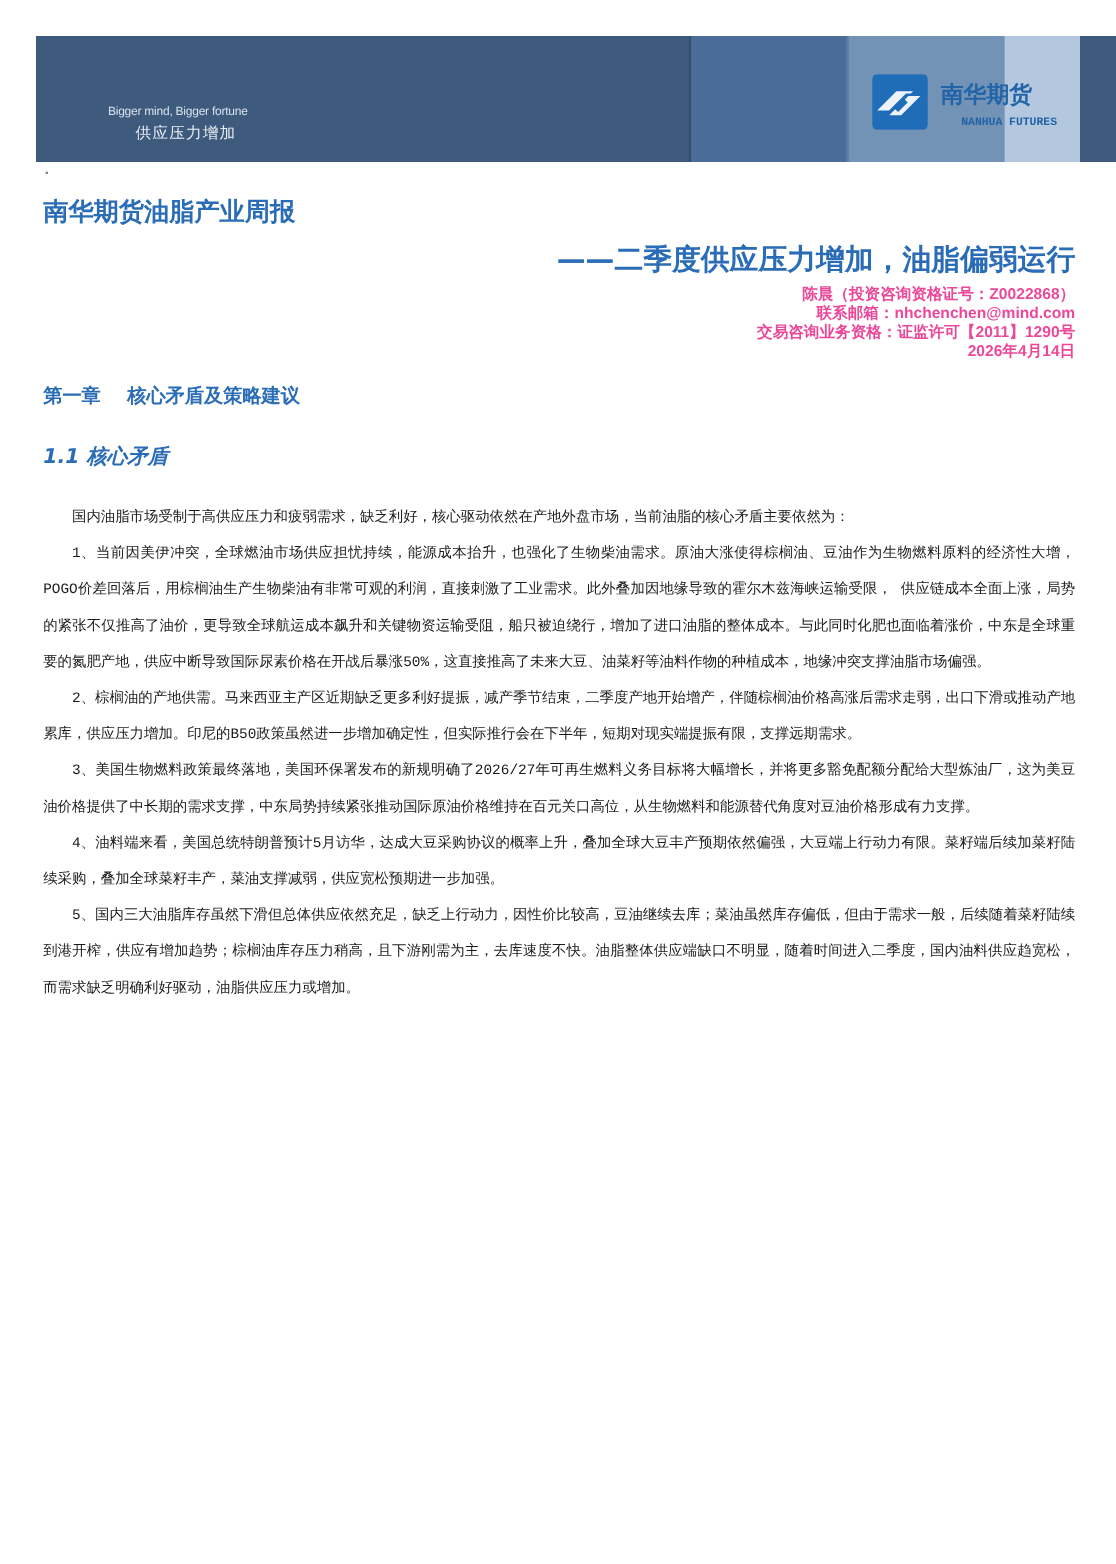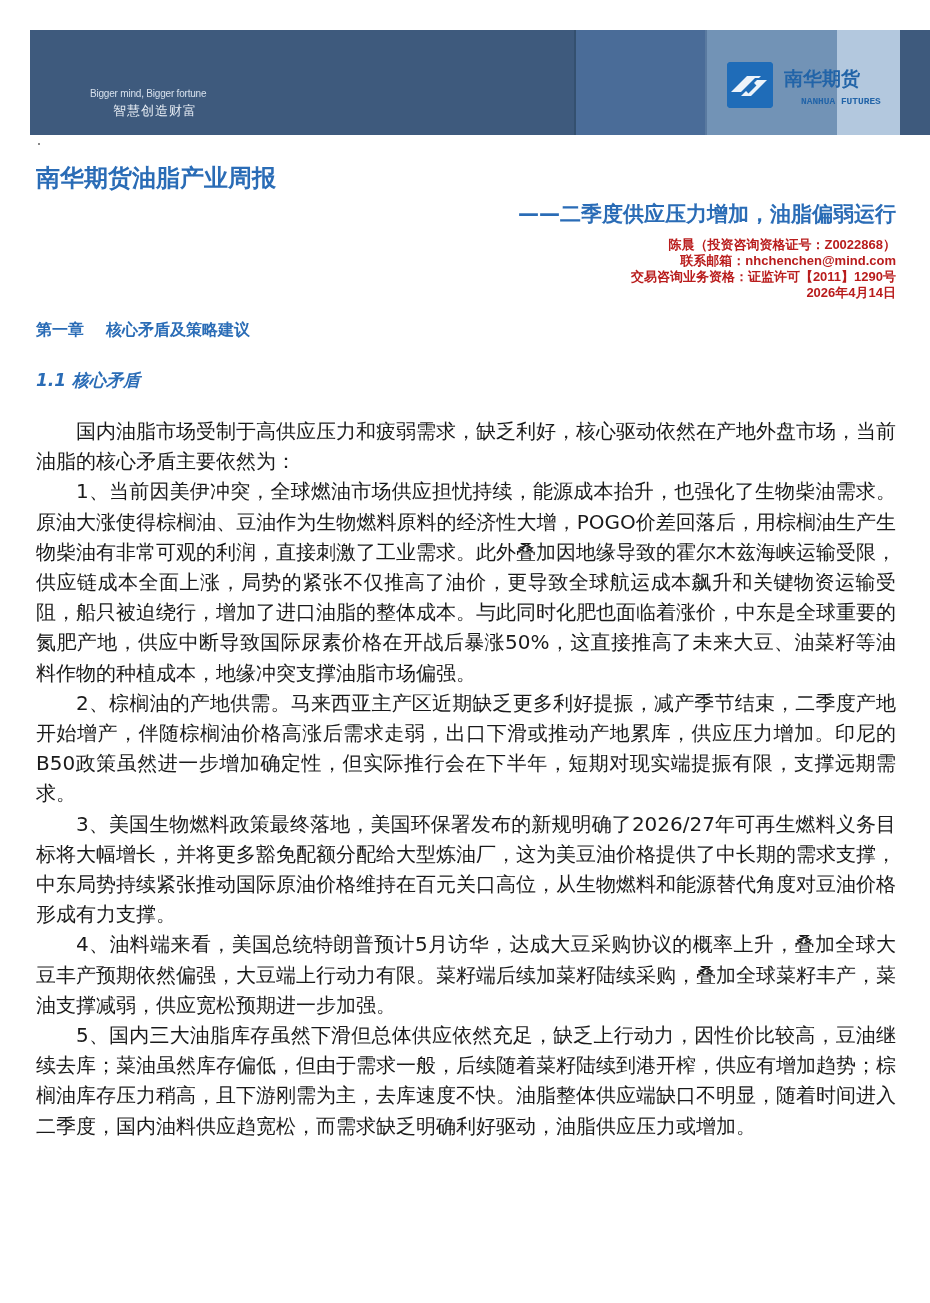--- a/index.html
+++ b/index.html
@@ -20,46 +20,46 @@
   .logo-mark { position: absolute; left: 697px; top: 32px; width: 46px; height: 46px;
                background: #1f6cb8; border-radius: 4px; overflow: hidden; }
   .logo-mark svg { width: 46px; height: 46px; display: block; }
   .logo-cn { position: absolute; left: 754px; top: 36px; font-size: 19px; font-weight: bold; color: #2264a8;
              letter-spacing: 0px; }
   .logo-en { position: absolute; left: 755px; top: 66px; font-size: 9.5px; font-weight: bold; color: #2264a8;
              font-family: Liberation Mono, monospace; letter-spacing: 0px; padding-left: 16px; }
 
   .dot { position: absolute; left: 38px; top: 143px; width: 2px; height: 2px; background: #888; }
 
-  .title { position: absolute; left: 36px; top: 162px; font-size: 24px; font-weight: bold; color: #2a6cb6; letter-spacing: 0px; }
-  .subtitle { position: absolute; right: 34px; top: 200px; font-size: 21px; font-weight: bold; color: #2a6cb6; }
+  .title { position: absolute; left: 36px; top: 162px; font-size: 21px; font-weight: bold; color: #2a6cb6; letter-spacing: 0px; }
+  .subtitle { position: absolute; right: 34px; top: 200px; font-size: 24px; font-weight: bold; color: #2a6cb6; }
 
   .meta { position: absolute; right: 34px; top: 237px; text-align: right; font-size: 13px; font-weight: bold;
-          color: #b91c1c; line-height: 16px; font-family: "Liberation Sans", "DejaVu Sans", sans-serif; }
+          color: #ec4899; line-height: 16px; font-family: "Liberation Sans", "DejaVu Sans", sans-serif; }
   .meta div { white-space: nowrap; }
 
   .chapter { position: absolute; left: 36px; top: 320px; font-size: 16px; font-weight: bold; color: #2a6cb6; }
   .chapter .gap { display: inline-block; width: 22px; }
   .section { position: absolute; left: 36px; top: 369px; font-size: 17px; font-weight: bold; color: #2a6cb6; font-style: italic; }
 
-  .body { position: absolute; left: 36px; top: 416px; width: 860px; font-size: 20px; line-height: 30.2px; color: #1a1a1a; }
+  .body { position: absolute; left: 36px; top: 416px; width: 860px; font-size: 12px; line-height: 30.2px; color: #1a1a1a; font-family: Liberation Mono, monospace; }
   .body p { margin: 0; text-indent: 2em; text-align: justify; }
 </style>
 </head>
 <body>
 
 <div class="banner">
   <div class="seg2"></div>
   <div class="seg3"></div>
   <div class="seg4"></div>
   <div class="seg5"></div>
   <div class="seg6"></div>
 
   <div class="slogan-en">Bigger mind, Bigger fortune</div>
-  <div class="slogan-cn">智慧创造财富</div>
+  <div class="slogan-cn">供应压力增加</div>
 
   <div class="logo-mark">
     <svg viewBox="0 0 46 46">
       <rect width="46" height="46" fill="#1f6cb8"></rect>
       <path d="M4 30 L20 14 L34 14 L18 30 Z" fill="#ffffff" opacity="0.92"></path>
       <path d="M12 32 L28 16 L42 16 L26 32 Z" fill="#1f6cb8"></path>
       <path d="M14 34 L30 18 L40 18 L24 34 Z" fill="#ffffff" opacity="0.92"></path>
       <path d="M20 30 L28 22" stroke="#1f6cb8" stroke-width="4"></path>
     </svg>
   </div>

